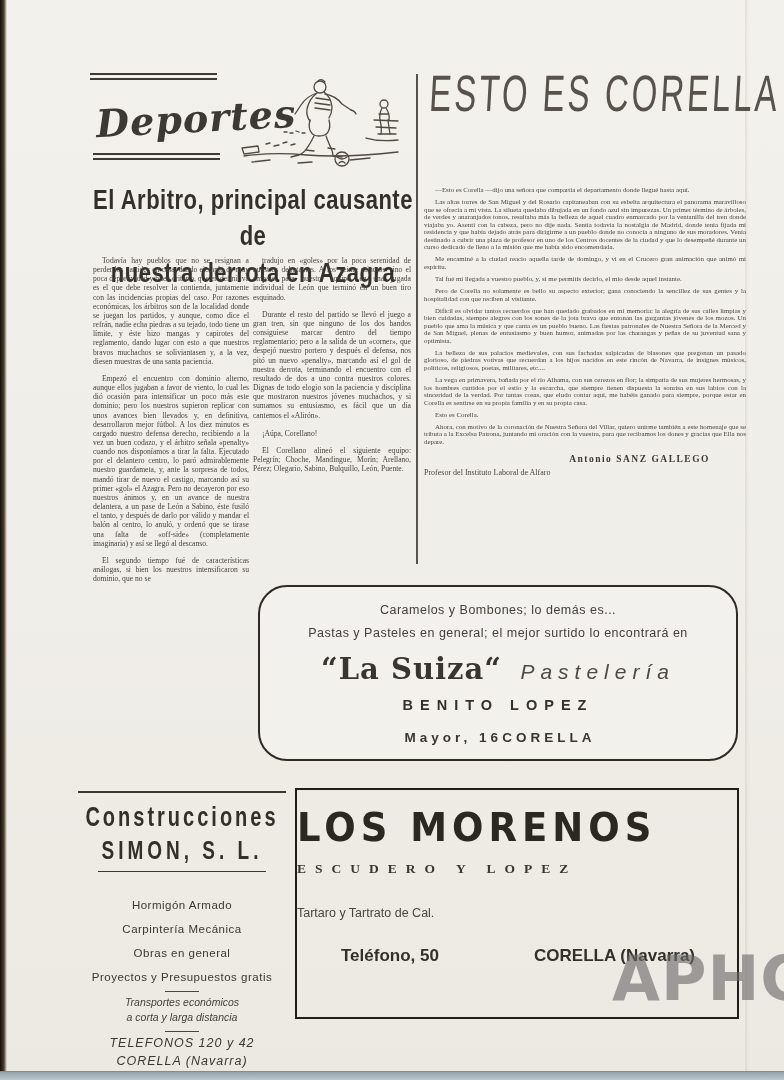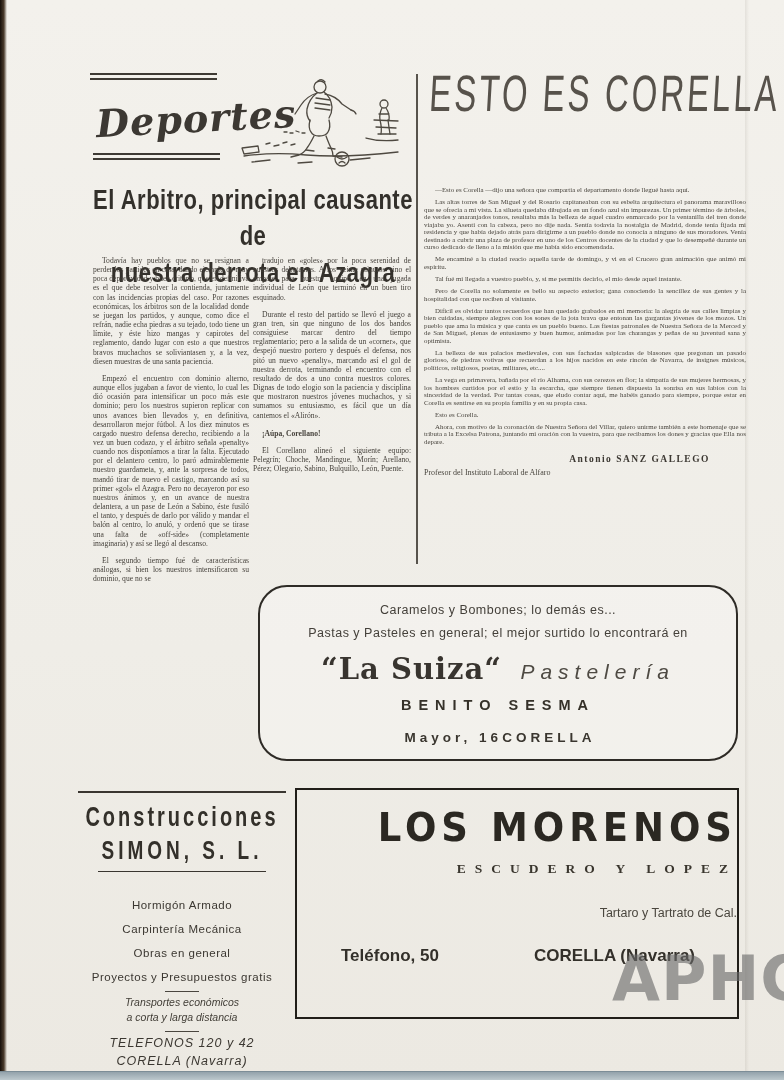--- a/index.html
+++ b/index.html
@@ -12,21 +12,21 @@
   .fold{left:745px;top:0;width:4px;height:100%;background:linear-gradient(90deg,rgba(90,80,65,0.10),rgba(90,80,65,0));}
   
   .double-rule{border-top:2px solid #3e3a34;border-bottom:2px solid #3e3a34;height:3px;}
   .v-rule{width:2px;background:#57534c;}
   
   .script-word{font-family:"DejaVu Serif", serif;font-style:italic;font-weight:bold;font-size:38px;color:#3c3833;transform:rotate(-3deg);letter-spacing:1px;}
   .headline{width:330px;text-align:center;font-family:"Liberation Sans", sans-serif;font-weight:bold;color:#33302b;font-size:22px;transform:scaleY(1.22);transform-origin:center top;letter-spacing:0.5px;line-height:30px;}
   
   .col{font-size:7.6px;line-height:9.15px;text-align:justify;color:#46423c;}
   .col p{margin:0 0 8px 0;text-indent:9px;}
-  .col p.noj{text-align:left;font-weight:bold;}
+  .col p.noj{text-align:left;}
   
   .corella-title{display:flex;align-items:flex-start;}
   .corella-title .bar{width:2px;height:60px;background:#55504a;margin-right:7px;}
   .corella-title .txt{font-family:"Liberation Sans", sans-serif;font-weight:400;font-size:33px;color:#57524b;letter-spacing:3px;transform:scaleY(1.55) skewX(-5deg);transform-origin:left top;white-space:nowrap;}
   .rcol{font-size:6.9px;line-height:7.55px;text-align:justify;color:#48443d;}
   .rcol p{margin:0 0 4.5px 0;text-indent:11px;}
   .sig-name{font-weight:bold;font-size:9.5px;letter-spacing:1.5px;text-align:right;padding-right:36px;color:#3c3832;}
   .sig-role{font-size:8px;text-align:left;padding-right:12px;margin-top:4px;color:#4a463f;}
   
   .suiza{border:2px solid #2e2b26;background:rgba(255,255,255,0.25);text-align:center;font-family:"Liberation Sans", sans-serif;color:#44403a;}
@@ -41,21 +41,21 @@
   .simon{width:208px;text-align:center;font-family:"Liberation Sans", sans-serif;color:#3b3731;}
   .simon .rule{border-top:2px solid #3a3630;}
   .simon .t1{font-weight:bold;font-size:20px;letter-spacing:3px;transform:scaleY(1.35);transform-origin:center top;margin-top:9px;color:#33302a;}
   .simon .t2{font-weight:bold;font-size:19px;letter-spacing:4px;transform:scaleY(1.35);transform-origin:center top;margin-top:11px;color:#33302a;}
   .simon .underline{width:168px;margin:13px auto 0;border-top:1.5px solid #3a3630;}
   .simon .line{font-size:11.5px;margin-top:12px;letter-spacing:0.5px;}
   .simon .mini{width:34px;margin:8px auto 4px;border-top:1.5px solid #4a463f;}
   .simon .it{font-style:italic;font-size:10.5px;margin-top:3px;color:#423e37;}
   .simon .tel{font-style:italic;font-size:12.5px;margin-top:4px;letter-spacing:1px;color:#3b3731;}
   
-  .morenos{border:2.5px solid #211e19;text-align:right;font-family:"Liberation Sans", sans-serif;color:#35322b;}
+  .morenos{border:2.5px solid #211e19;text-align:left;font-family:"Liberation Sans", sans-serif;color:#35322b;}
   .morenos .t{font-family:"DejaVu Sans", sans-serif;font-weight:bold;font-size:37px;letter-spacing:5px;margin-top:16px;transform:scaleY(1.05);color:#2b2822;}
   .morenos .sub{font-family:"Liberation Serif", serif;font-weight:bold;font-size:13.5px;letter-spacing:9px;margin-top:12px;color:#3a362e;}
   .morenos .l1{font-size:13.5px;margin-top:22px;color:#47433b;letter-spacing:0.5px;}
   .morenos .l2{font-size:12.5px;margin-top:29px;color:#4a463e;}
   .morenos .botrow{display:flex;justify-content:space-between;padding:0 42px 0 44px;margin-top:26px;font-weight:bold;font-size:17px;color:#33302a;}
   
   .watermark{font-family:"DejaVu Sans", sans-serif;font-weight:bold;font-size:62px;letter-spacing:1px;color:rgba(105,105,105,0.62);z-index:30;}
   svg .sk{fill:none;stroke:#4e4941;stroke-width:1.3;stroke-linecap:round;stroke-linejoin:round;}
 </style>
 </head>
@@ -148,21 +148,21 @@
     <div class="sig-role">Profesor del Instituto Laboral de Alfaro</div>
   </div>
 
   <div class="abs suiza" style="left:258px;top:585px;width:476px;height:172px;border-radius:29px;">
     <div class="l1">Caramelos y Bombones; lo demás es...</div>
     <div class="l2">Pastas y Pasteles en general; el mejor surtido lo encontrará en</div>
     <div class="brandrow">
       <span class="brand">“La Suiza“</span>
       <span class="brand-suffix">Pastelería</span>
     </div>
-    <div class="owner">BENITO SESMA</div>
+    <div class="owner">BENITO LOPEZ</div>
     <div class="botrow">
       <span>Mayor, 16</span>
       <span>CORELLA</span>
     </div>
   </div>
 
   <div class="abs simon" style="left:78px;top:791px;">
     <div class="rule"></div>
     <div class="t1">Construcciones</div>
     <div class="t2">SIMON, S. L.</div>

